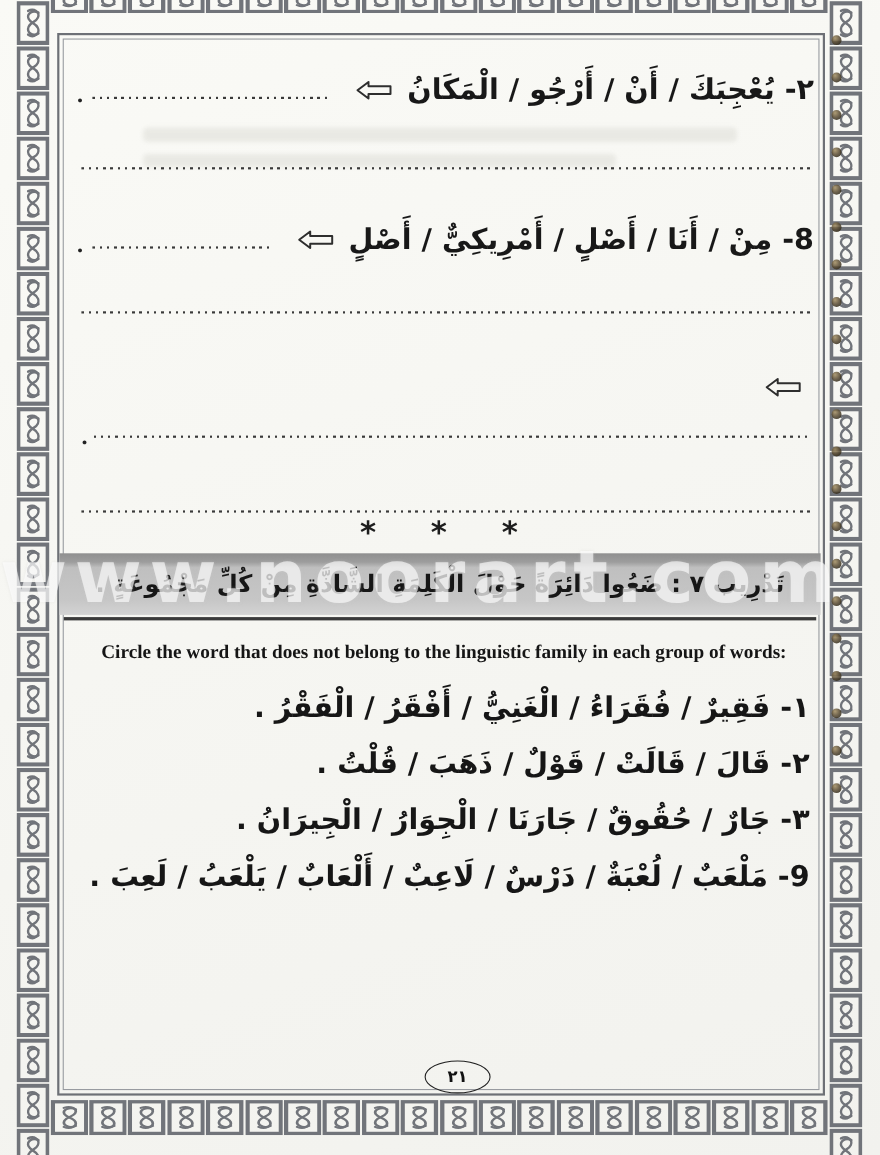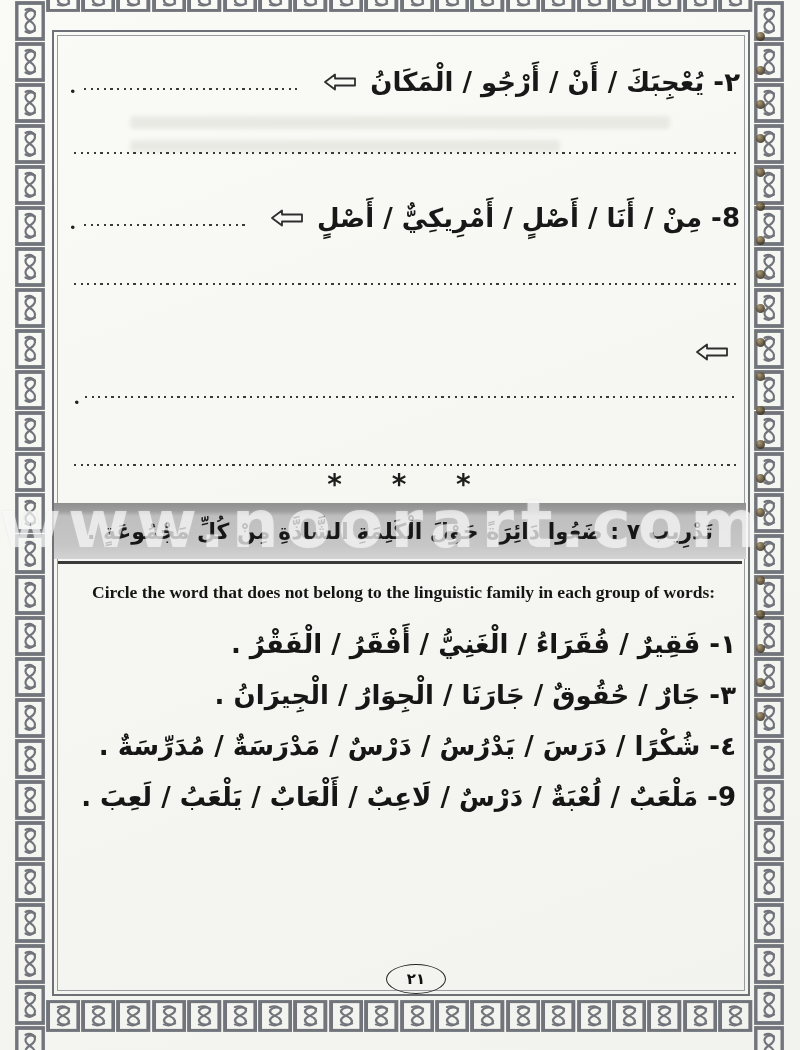--- a/index.html
+++ b/index.html
@@ -586,22 +586,22 @@
   <div class="banner">
     <span class="txt">تَدْرِيب ٧ : ضَعُوا دَائِرَةً حَوْلَ الْكَلِمَةِ الشَّاذَّةِ مِنْ كُلِّ مَجْمُوعَةٍ .</span>
   </div>
   <div class="watermark">www.noorart.com</div>
   <div class="rule"></div>
 
   <div class="instructions">Circle the word that does not belong to the linguistic family in each group of words:</div>
 
   <div class="groups">
     <div class="group-row">١- فَقِيرٌ / فُقَرَاءُ / الْغَنِيُّ / أَفْقَرُ / الْفَقْرُ .</div>
+    <div class="group-row">٢- قَالَ / قَالَتْ / قَوْلٌ / ذَهَبَ / قُلْتُ .</div>
     <div class="group-row">٣- جَارٌ / حُقُوقٌ / جَارَنَا / الْجِوَارُ / الْجِيرَانُ .</div>
-    <div class="group-row">٤- شُكْرًا / دَرَسَ / يَدْرُسُ / دَرْسٌ / مَدْرَسَةٌ / مُدَرِّسَةٌ .</div>
     <div class="group-row">9- مَلْعَبٌ / لُعْبَةٌ / دَرْسٌ / لَاعِبٌ / أَلْعَابٌ / يَلْعَبُ / لَعِبَ .</div>
   </div>
 
   <div class="pagenum">٢١</div>
 
   <div>
       <div class="hole" style="top: 32px;"></div>
       <div class="hole" style="top: 66px;"></div>
       <div class="hole" style="top: 100px;"></div>
       <div class="hole" style="top: 134px;"></div>

